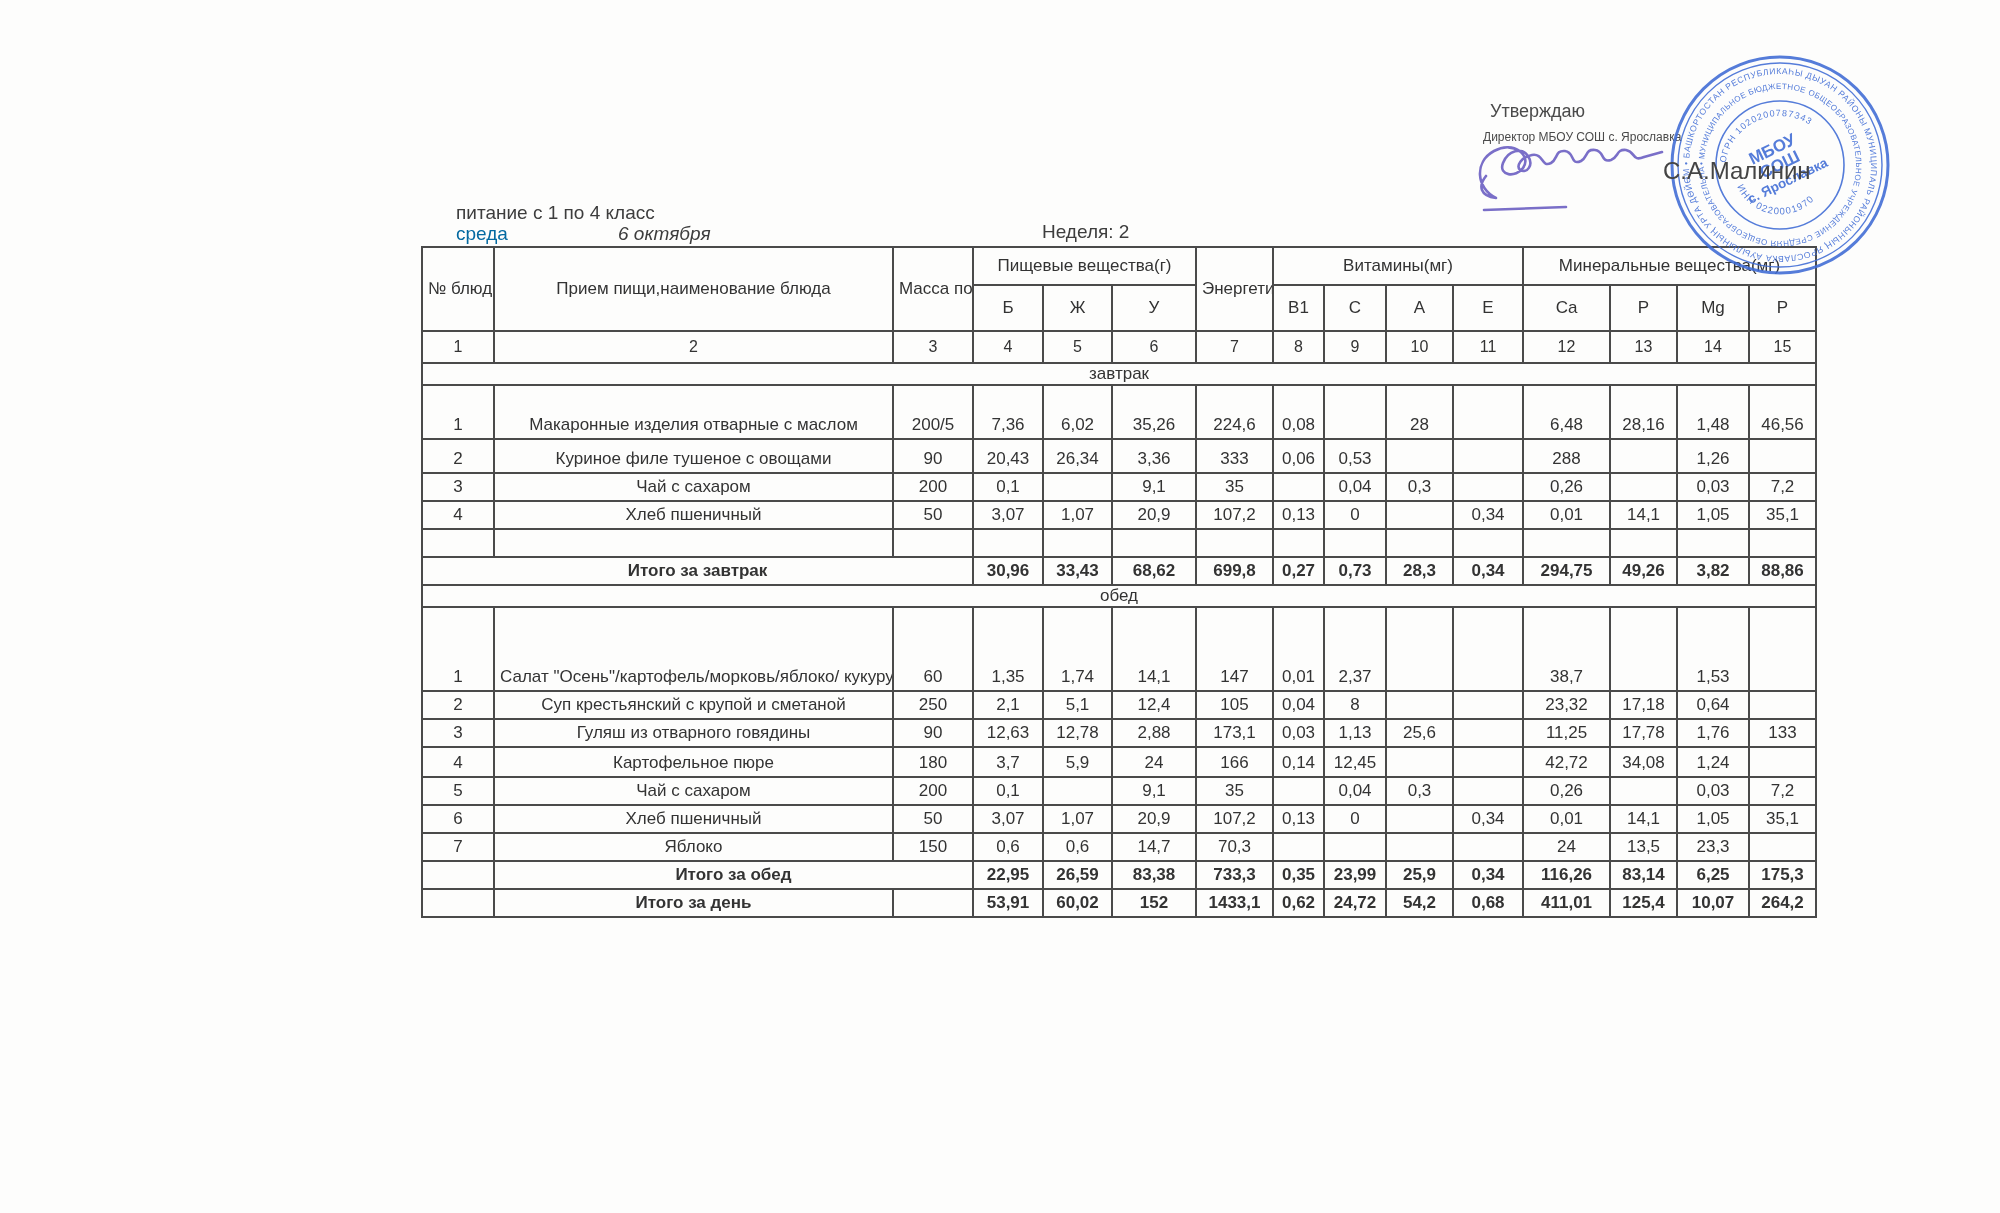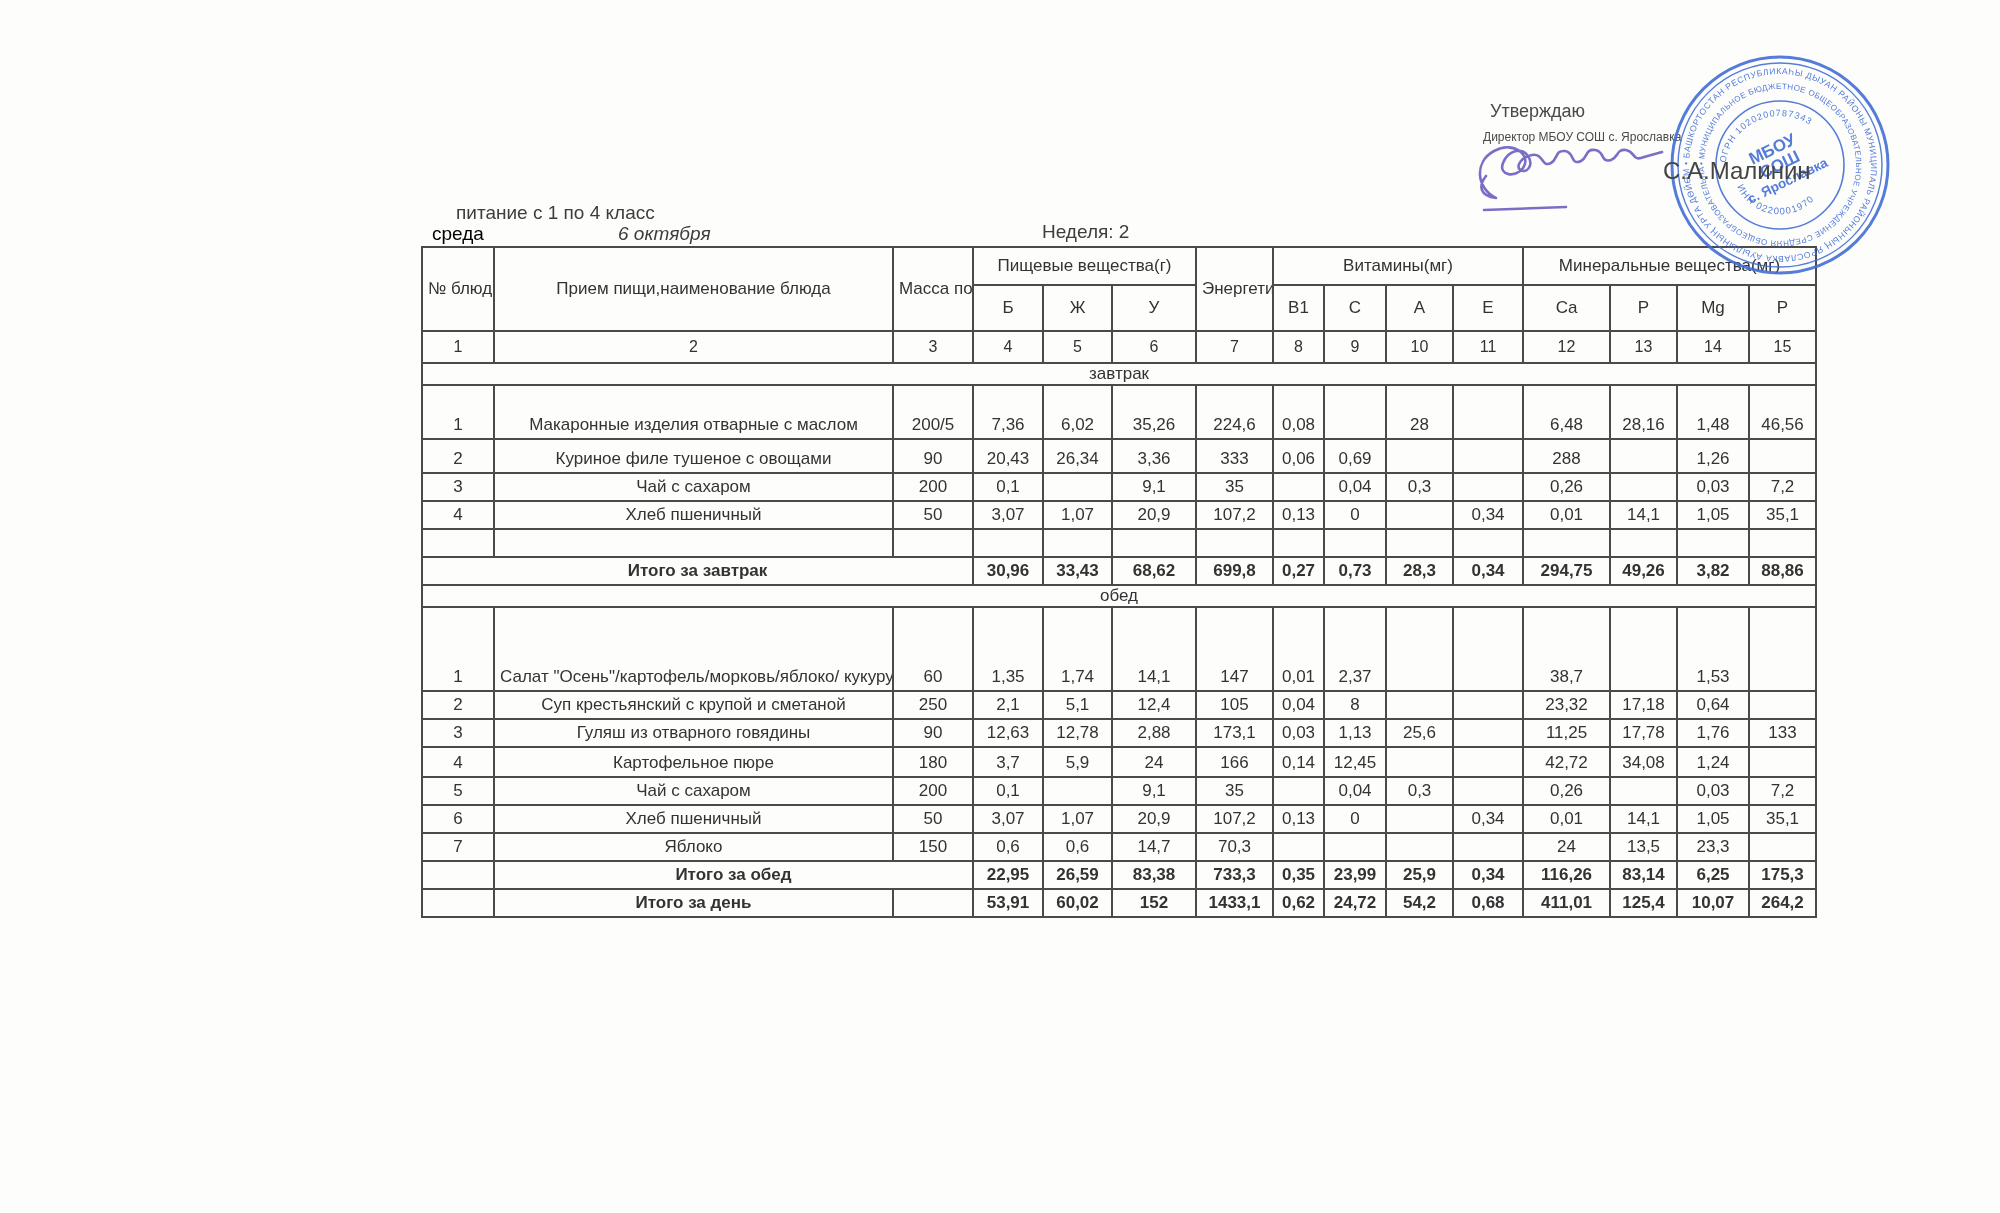--- a/index.html
+++ b/index.html
@@ -6,21 +6,21 @@
   body{
     width:2000px;height:1213px;overflow:hidden;position:relative;
     background:#fcfcfa;
     font-family:"Liberation Sans", sans-serif;
     color:#3a3a3a;
   }
   .page{position:absolute;inset:0;background:#fdfdfc;}
 
   
   .meta-title{position:absolute;left:456px;top:190px;font-size:19px;color:#3d3d3d;margin-top:12px;}
-  .meta-day{position:absolute;left:432px;top:223px;font-size:19px;color:#000000;}
+  .meta-day{position:absolute;left:456px;top:223px;font-size:19px;color:#0369a1;}
   .meta-date{position:absolute;left:618px;top:223px;font-size:19px;color:#3d3d3d;font-style:italic;}
   .meta-week{position:absolute;left:1042px;top:221px;font-size:19px;color:#3d3d3d;}
 
   
   .approve-1{position:absolute;left:1490px;top:101px;font-size:18px;color:#4a4a4a;}
   .approve-2{position:absolute;left:1483px;top:130px;font-size:12px;color:#4a4a4a;z-index:2;}
   .approve-3{position:absolute;left:1663px;top:157px;font-size:24px;color:#444;z-index:5;}
   .signature{position:absolute;left:1466px;top:132px;z-index:3;}
   .stamp{position:absolute;left:1666px;top:51px;z-index:4;opacity:.88;}
 
@@ -186,21 +186,21 @@
         </tr>
         <tr class="tall" style="height: 34px;">
           <td class="val">2</td>
           <td class="name">Куриное филе тушеное с овощами</td>
           <td class="val">90</td>
           <td class="val">20,43</td>
           <td class="val">26,34</td>
           <td class="val">3,36</td>
           <td class="val">333</td>
           <td class="val">0,06</td>
-          <td class="val">0,69</td>
+          <td class="val">0,53</td>
           <td class="val"></td>
           <td class="val"></td>
           <td class="val">288</td>
           <td class="val"></td>
           <td class="val">1,26</td>
           <td class="val"></td>
         </tr>
         <tr>
           <td class="val">3</td>
           <td class="name">Чай с сахаром</td>

